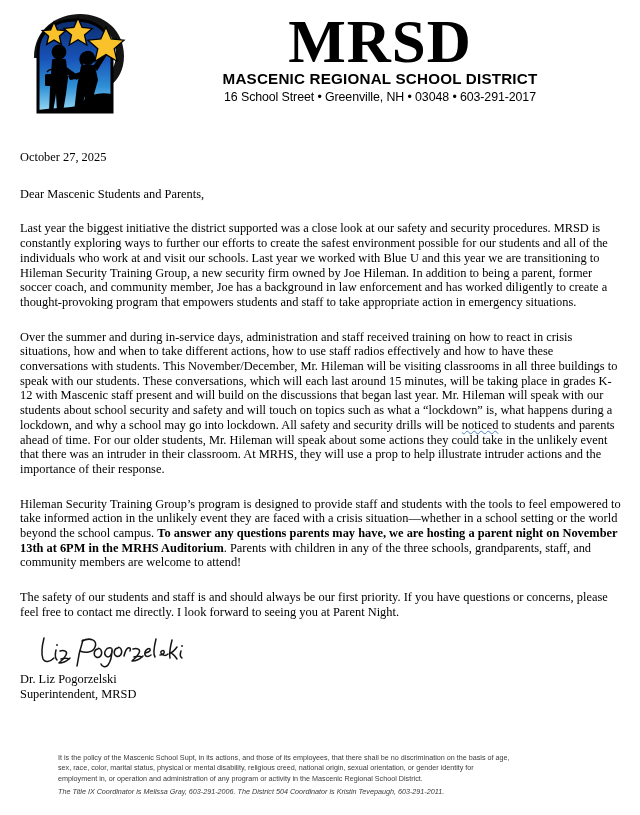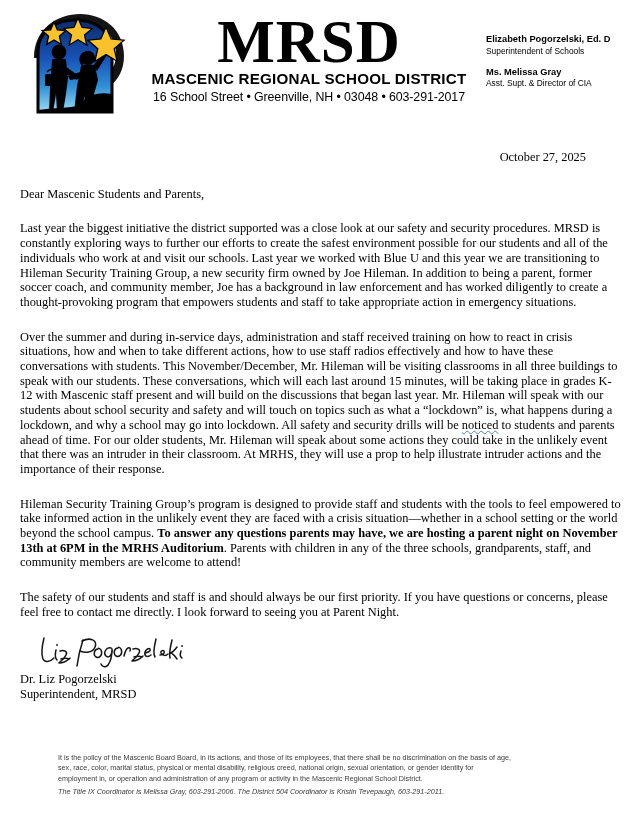--- a/index.html
+++ b/index.html
@@ -83,21 +83,20 @@
   }
   .admin-gap { height: 10px; }
 
   
   .letter {
     padding: 0 16px 0 20px;
     font-size: 12.4px;
     line-height: 14.7px;
   }
   .date-line {
-    text-align: right;
     padding-right: 38px;
     margin-top: 28px;
   }
   .salutation {
     margin-top: 22px;
   }
   .para {
     margin-top: 20px;
     text-align: left;
   }
@@ -186,27 +185,20 @@
       </g>
     </svg>
   </div>
 
   <div class="wordmark">
     <div class="wordmark-main">MRSD</div>
     <div class="wordmark-sub">MASCENIC REGIONAL SCHOOL DISTRICT</div>
     <div class="wordmark-addr">16 School Street • Greenville, NH • 03048 • 603-291-2017</div>
   </div>
 
-  <div class="admin-block">
-    <div class="admin-name">Elizabeth Pogorzelski, Ed. D</div>
-    <div class="admin-title">Superintendent of Schools</div>
-    <div class="admin-gap"></div>
-    <div class="admin-name">Ms. Melissa Gray</div>
-    <div class="admin-title">Asst. Supt. &amp; Director of CIA</div>
-  </div>
 </div>
 
 <div class="letter">
 
   <div class="date-line">October 27, 2025</div>
 
   <div class="salutation">Dear Mascenic Students and Parents,</div>
 
   <p class="para">Last year the biggest initiative the district supported was a close look at our safety and security procedures. MRSD is constantly exploring ways to further our efforts to create the safest environment possible for our students and all of the individuals who work at and visit our schools. Last year we worked with Blue U and this year we are transitioning to Hileman Security Training Group, a new security firm owned by Joe Hileman. In addition to being a parent, former soccer coach, and community member, Joe has a background in law enforcement and has worked diligently to create a thought-provoking program that empowers students and staff to take appropriate action in emergency situations.</p>
 
@@ -256,17 +248,17 @@
         <circle cx="146" cy="14" r="0.9" fill="#141414" stroke="none"></circle>
       </g>
     </svg>
   </div>
 
   <div class="sig-name">Dr. Liz Pogorzelski</div>
   <div class="sig-title">Superintendent, MRSD</div>
 </div>
 
 <div class="footer">
-  <div>It is the policy of the Mascenic Board Board, in its actions, and those of its employees, that there shall be no discrimination on the basis of age,</div>
+  <div>It is the policy of the Mascenic School Supt, in its actions, and those of its employees, that there shall be no discrimination on the basis of age,</div>
   <div>sex, race, color, marital status, physical or mental disability, religious creed, national origin, sexual orientation, or gender identity  for</div>
   <div>employment in, or operation and administration of any program or activity in the Mascenic Regional School District.</div>
   <div class="footer-line2">The Title IX Coordinator is Melissa Gray, 603-291-2006.  The District 504 Coordinator is Kristin Tevepaugh, 603-291-2011.</div>
 </div>
 
 </body></html>

